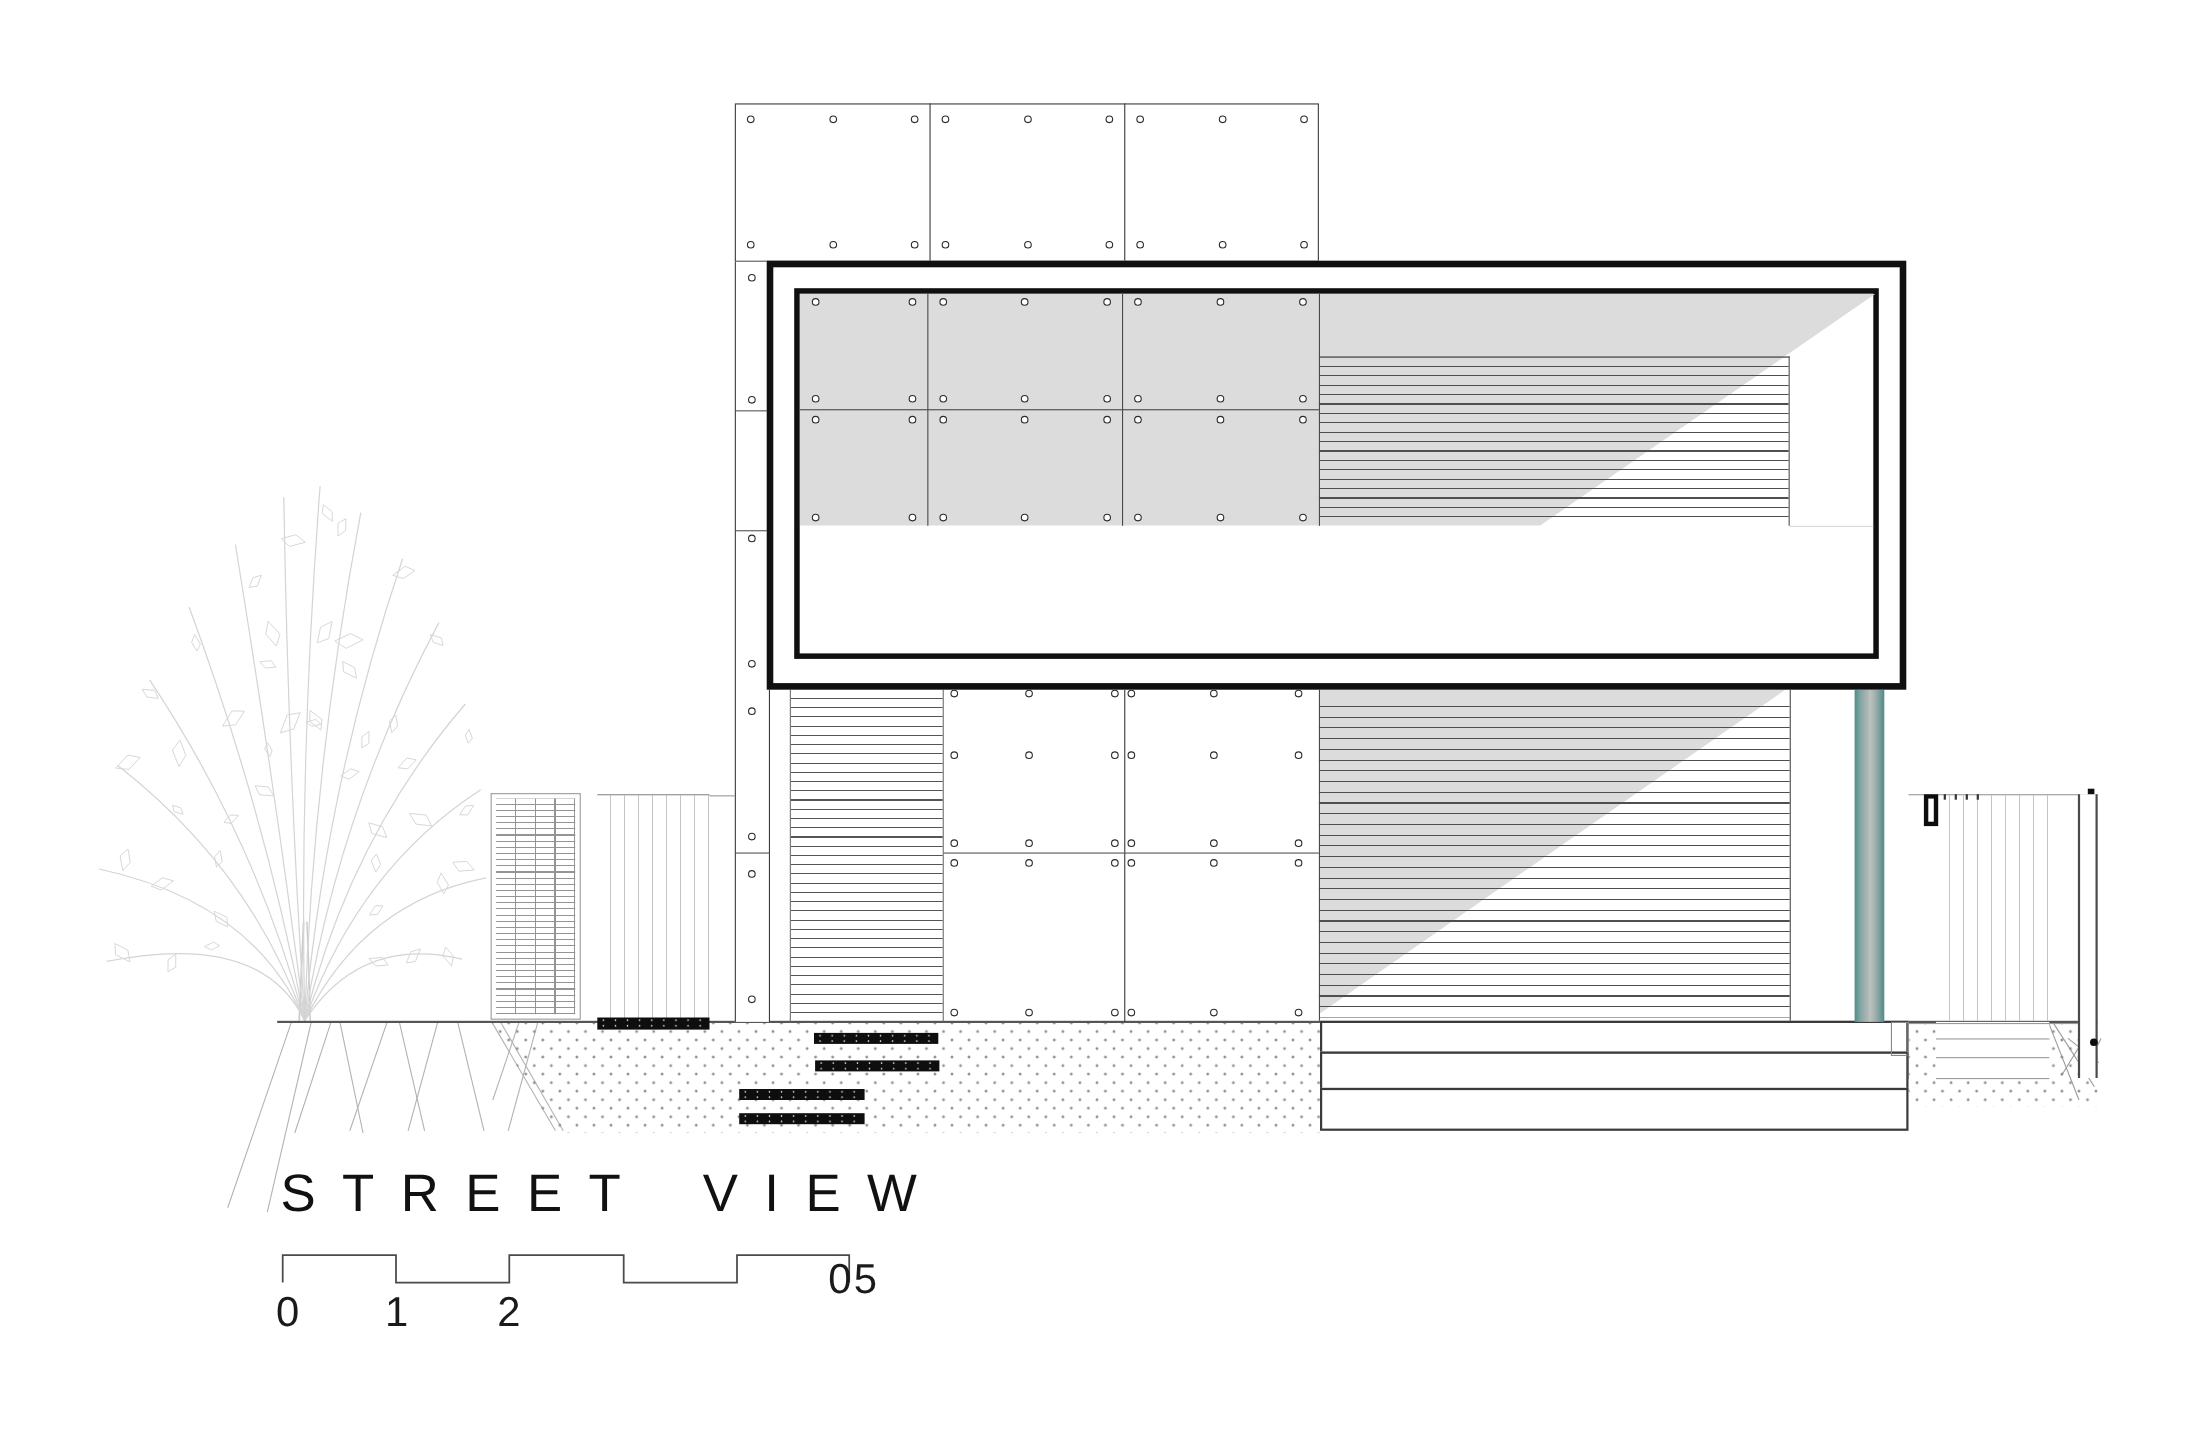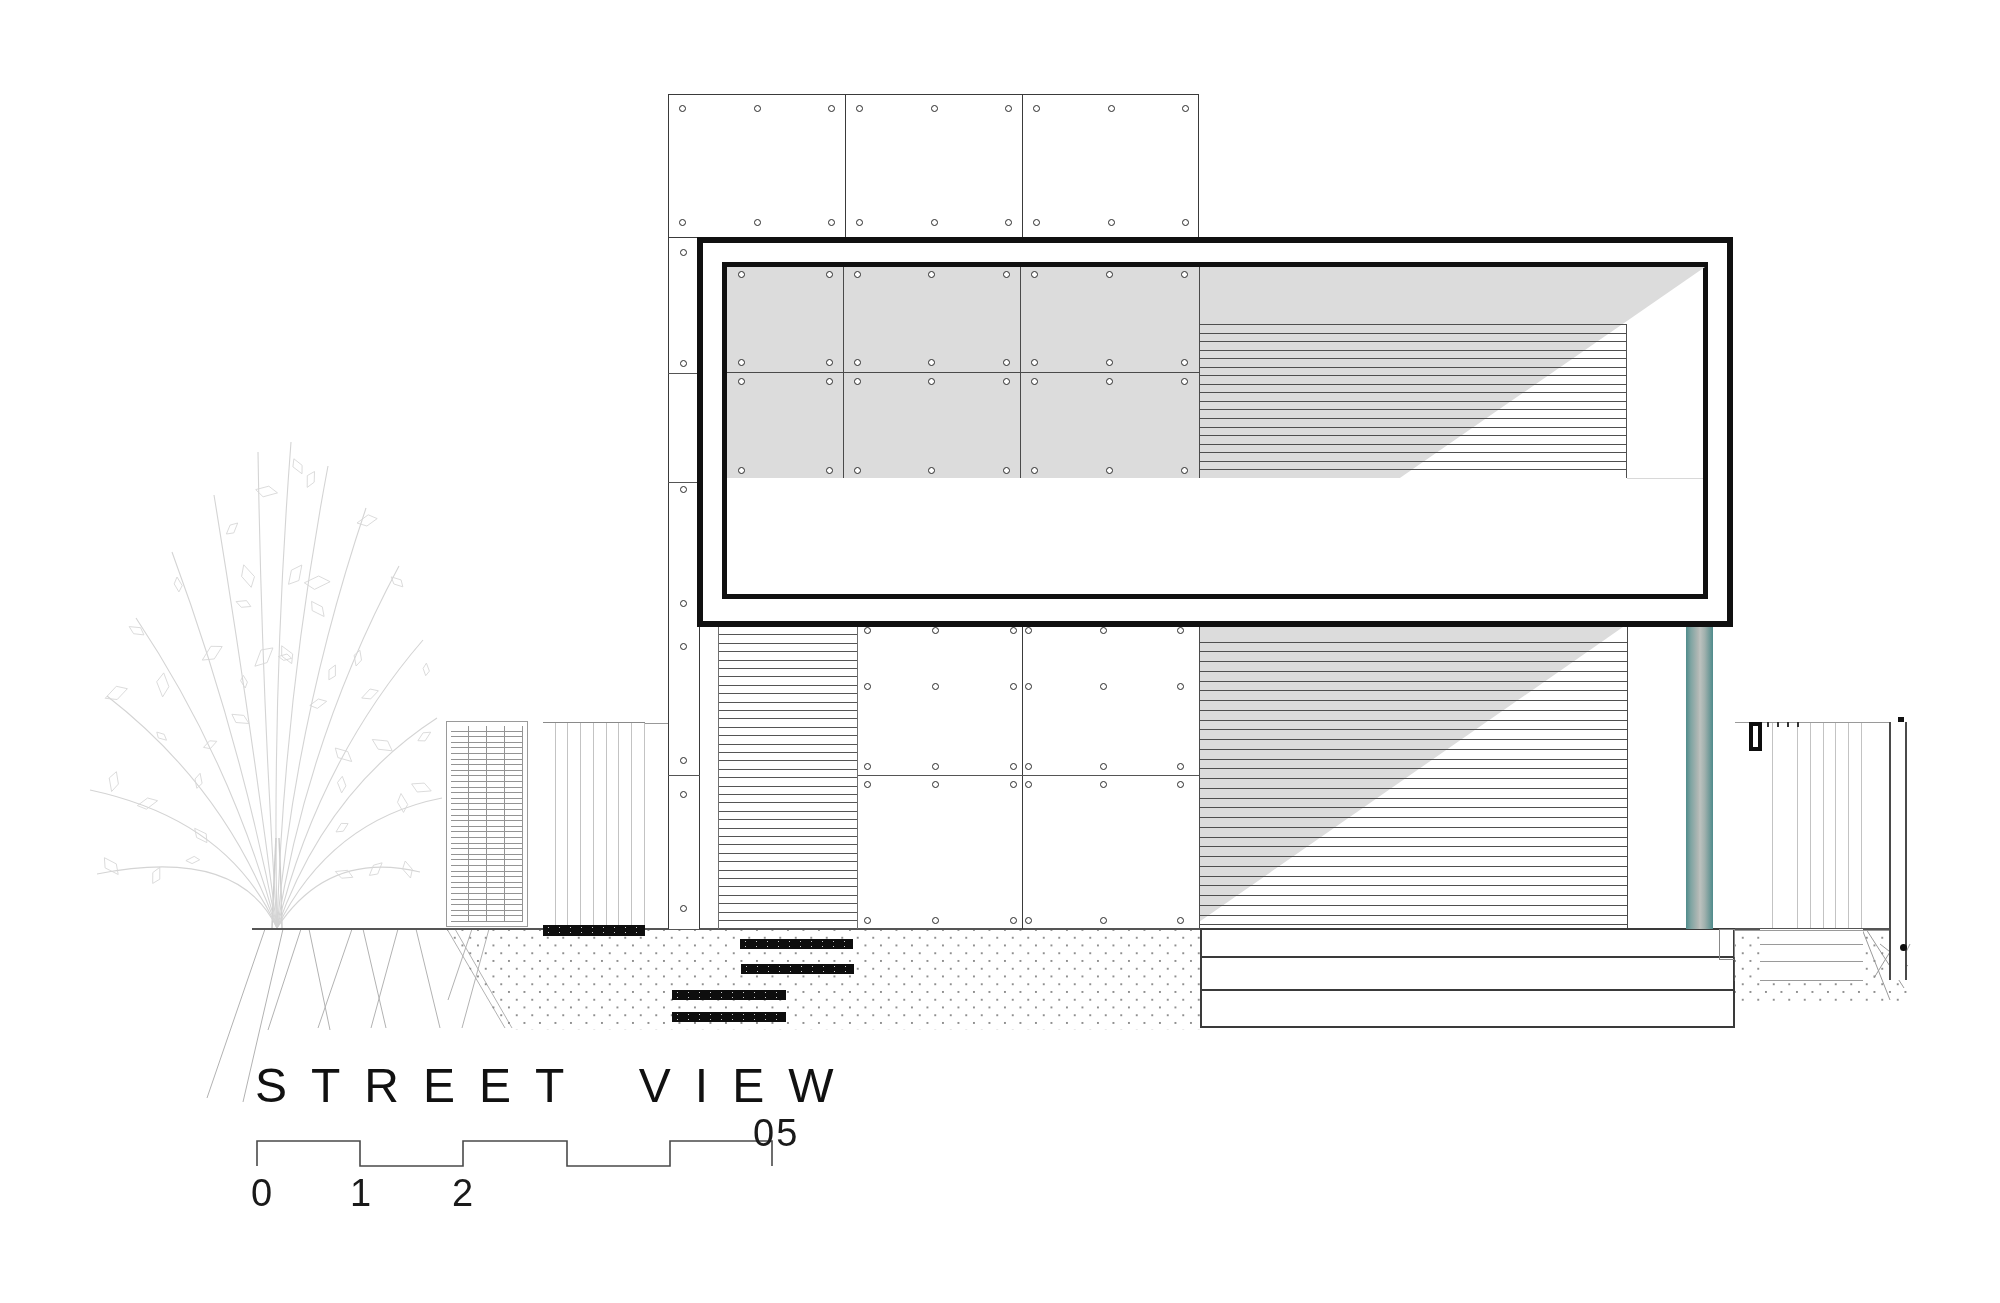--- a/index.html
+++ b/index.html
@@ -312,15 +312,15 @@
     </div>
 
   <div class="abs title">STREET VIEW</div>
 
   <svg class="abs" style="left:250px;top:1135px;" width="540" height="40" viewBox="250 1135 540 40">
     <path d="M257,1166 L257,1141 L360,1141 L360,1166 L463,1166 L463,1141 L567,1141 L567,1166 L670,1166 L670,1141 L772,1141 L772,1166" fill="none" stroke="#4a4a4a" stroke-width="1.6"></path>
   </svg>
   <div class="abs scale-num" style="left:251px;top:1172px;">0</div>
   <div class="abs scale-num" style="left:350px;top:1172px;">1</div>
   <div class="abs scale-num" style="left:452px;top:1172px;">2</div>
-  <div class="abs scale-num" style="left:753px;top:1112px;">05</div>
+  <div class="abs scale-num" style="left:753px;top:1142px;">05</div>
 
 </div>
 
 </body></html>

